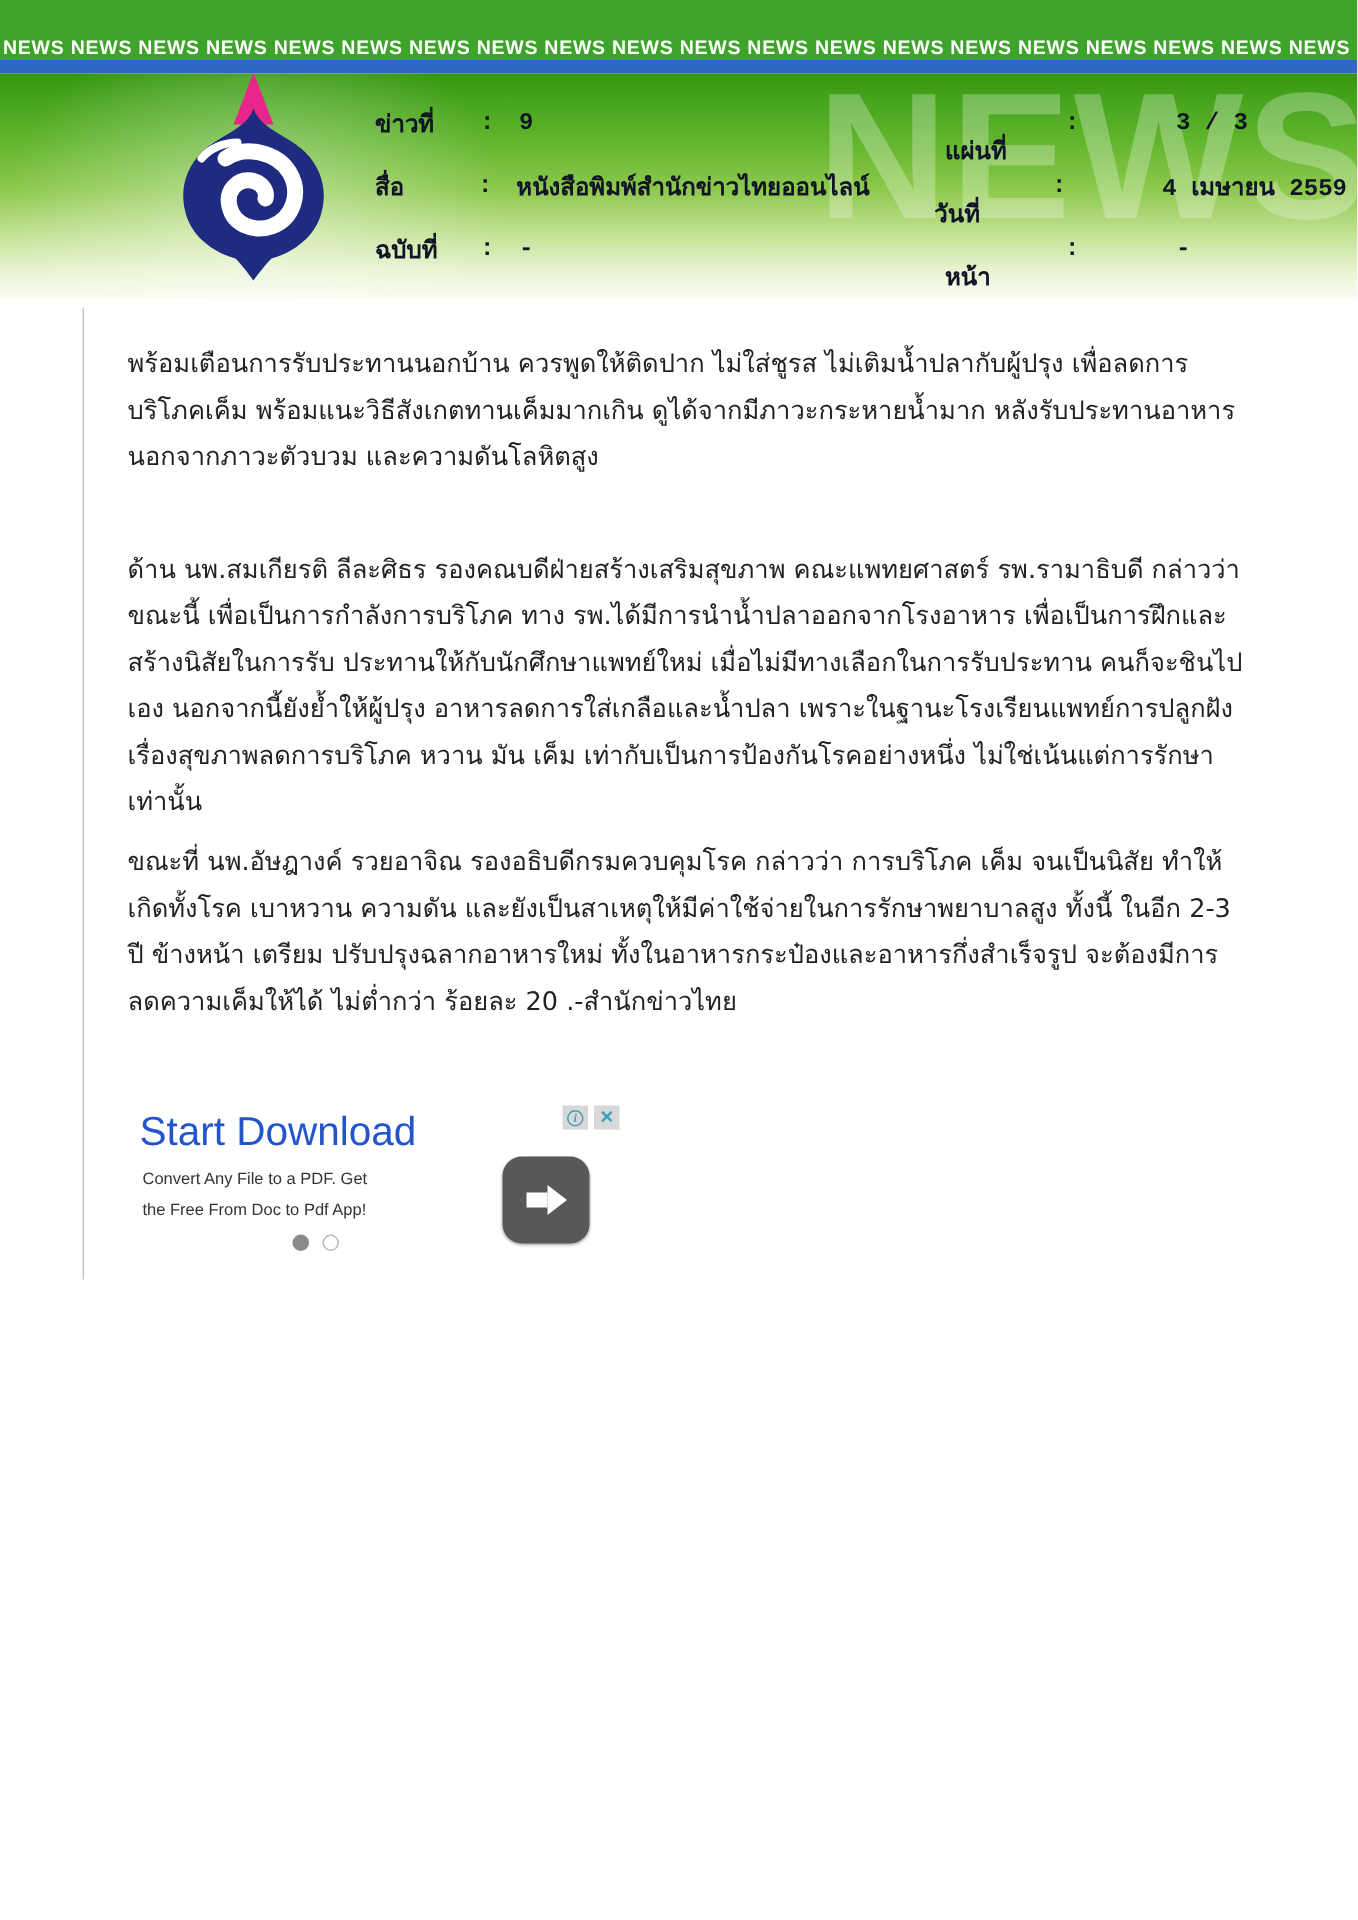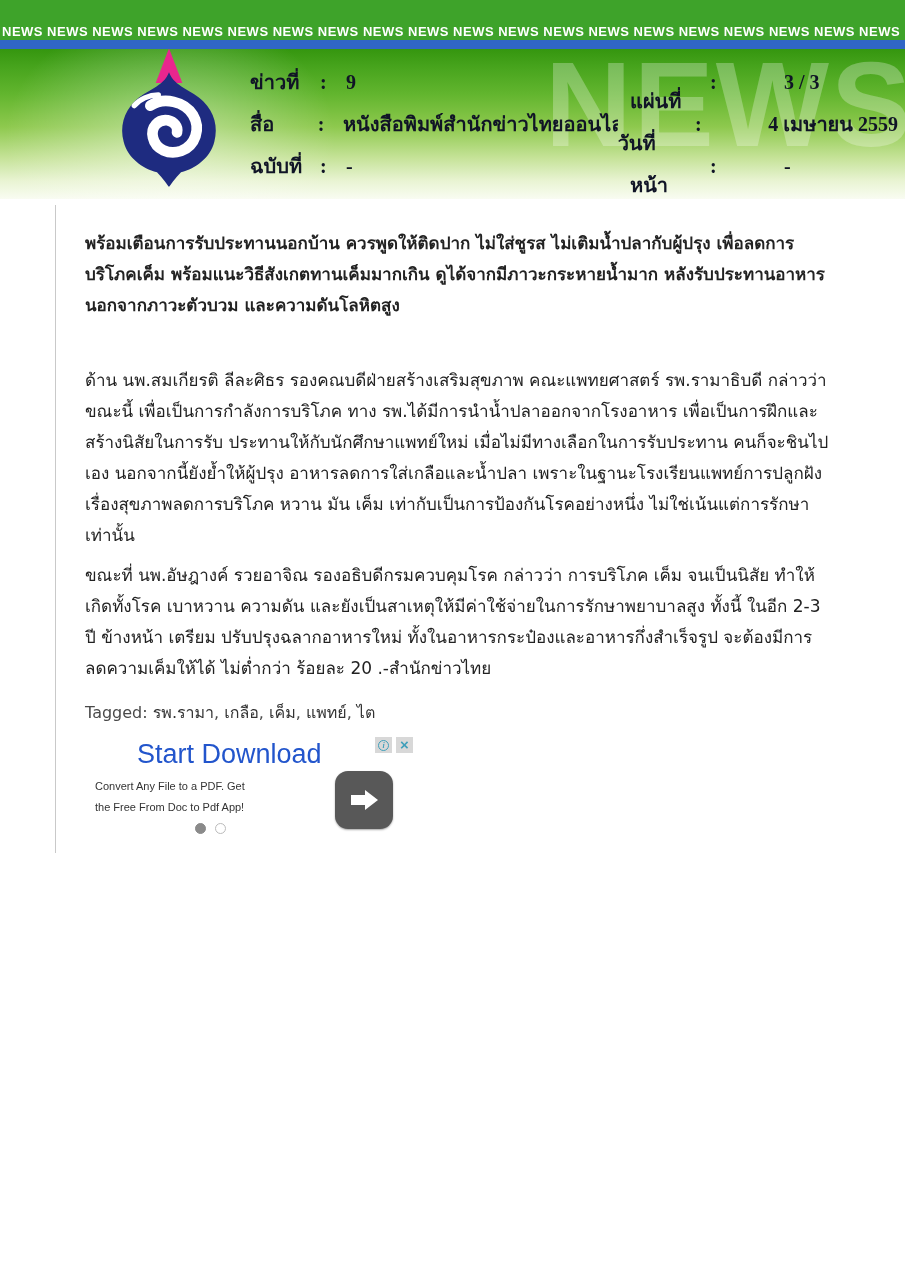--- a/index.html
+++ b/index.html
@@ -36,57 +36,57 @@
   }
   .news-watermark {
     position:absolute; right:-8px; top:-14px;
     font-size:120px; font-weight:bold; color:rgba(255,255,255,0.28);
     font-family:"Liberation Sans", sans-serif; letter-spacing:2px;
   }
   .logo-svg { position:absolute; left:88px; top:-6px; width:162px; height:160px; }
 
   .fields {
     position:absolute; left:250px; top:12px; width:648px;
-    font-family:Liberation Serif, serif; font-weight:bold;
-    font-size:20px; color:#101426;
+    font-family:Liberation Mono, monospace; font-weight:bold;
+    font-size:16px; color:#101426;
   }
   .field-row { display:flex; height:42px; align-items:center; }
   .f-label-l { width:70px; }
   .f-colon-l { width:26px; text-align:left; }
   .f-value-l { width:284px; white-space:nowrap; overflow:hidden; }
   .f-label-r { width:80px;margin-top:37px; }
   .f-colon-r { width:26px; }
   .f-value-r { flex:1; white-space:nowrap;margin-left:48px; }
 
   
   .vline {
     position:absolute; left:55px; top:205px; width:1px; height:648px;
     background:#c9c9c9;
   }
   .para {
     position:absolute; left:85px; width:748px;
     font-size:17px; line-height:31px; color:#222222;
     font-family:"DejaVu Sans", sans-serif; text-align:left;
   }
-  .p1 { top:228px;font-weight:bold; }
+  .p1 { top:228px; }
   .p2 { top:365px; }
   .p3 { top:560px; }
 
   .tagged {
     position:absolute; left:85px; top:700px; width:748px;
     font-size:16px; color:#4a4a4a; font-family:"DejaVu Sans", sans-serif;
   }
   .tagged .tag { color:#333333; cursor:pointer; }
 
   
   .ad { position:absolute; left:93px; top:737px; width:330px; height:128px; }
   .ad-title {
     position:absolute; left:0; top:2px;
     font-size:27px; color:#2255cc; font-weight:normal;
-    font-family:"Liberation Sans", sans-serif; cursor:pointer; text-decoration:none;margin-left:44px;
+    font-family:"Liberation Sans", sans-serif; cursor:pointer; text-decoration:none;
   }
   .ad-desc {
     position:absolute; left:2px; top:39px;
     font-size:11px; line-height:21px; color:#333333;
     font-family:"Liberation Sans", sans-serif;
   }
   .ad-dots { position:absolute; left:102px; top:86px; display:flex; gap:9px; }
   .dot { width:11px; height:11px; border-radius:50%; cursor:pointer; }
   .dot.active { background:#8a8a8a; border:1px solid #8a8a8a; }
   .dot.inactive { background:#ffffff; border:1px solid #bbbbbb; }
@@ -171,24 +171,20 @@
       </div>
     </div>
   </div>
 
   <div class="vline"></div>
 
   <p class="para p1">พร้อมเตือนการรับประทานนอกบ้าน ควรพูดให้ติดปาก ไม่ใส่ชูรส ไม่เติมน้ำปลากับผู้ปรุง เพื่อลดการบริโภคเค็ม พร้อมแนะวิธีสังเกตทานเค็มมากเกิน ดูได้จากมีภาวะกระหายน้ำมาก หลังรับประทานอาหาร นอกจากภาวะตัวบวม และความดันโลหิตสูง</p>
   <p class="para p2">ด้าน นพ.สมเกียรติ ลีละศิธร รองคณบดีฝ่ายสร้างเสริมสุขภาพ คณะแพทยศาสตร์ รพ.รามาธิบดี กล่าวว่า ขณะนี้ เพื่อเป็นการกำลังการบริโภค ทาง รพ.ได้มีการนำน้ำปลาออกจากโรงอาหาร เพื่อเป็นการฝึกและสร้างนิสัยในการรับ ประทานให้กับนักศึกษาแพทย์ใหม่ เมื่อไม่มีทางเลือกในการรับประทาน คนก็จะชินไปเอง นอกจากนี้ยังย้ำให้ผู้ปรุง อาหารลดการใส่เกลือและน้ำปลา เพราะในฐานะโรงเรียนแพทย์การปลูกฝังเรื่องสุขภาพลดการบริโภค หวาน มัน เค็ม เท่ากับเป็นการป้องกันโรคอย่างหนึ่ง ไม่ใช่เน้นแต่การรักษาเท่านั้น</p>
   <p class="para p3">ขณะที่ นพ.อัษฎางค์ รวยอาจิณ รองอธิบดีกรมควบคุมโรค กล่าวว่า การบริโภค เค็ม จนเป็นนิสัย ทำให้เกิดทั้งโรค เบาหวาน ความดัน และยังเป็นสาเหตุให้มีค่าใช้จ่ายในการรักษาพยาบาลสูง ทั้งนี้ ในอีก 2-3 ปี ข้างหน้า เตรียม ปรับปรุงฉลากอาหารใหม่ ทั้งในอาหารกระป๋องและอาหารกึ่งสำเร็จรูป จะต้องมีการลดความเค็มให้ได้ ไม่ต่ำกว่า ร้อยละ 20 .-สำนักข่าวไทย</p>
 
-  <div class="tagged">
-    <span>Tagged:</span>
-    <span> <span class="tag">รพ.รามา</span>, <span class="tag">เกลือ</span>, <span class="tag">เค็ม</span>, <span class="tag">แพทย์</span>, <span class="tag">ไต</span></span>
-  </div>
 
   <div class="ad">
     <a class="ad-title">Start Download</a>
     <div class="ad-desc">
       <span>Convert Any File to a PDF. Get</span><br>
       <span>the Free From Doc to Pdf App!</span>
     </div>
     <div class="ad-dots">
         <span class="dot active"></span>
         <span class="dot inactive"></span>

